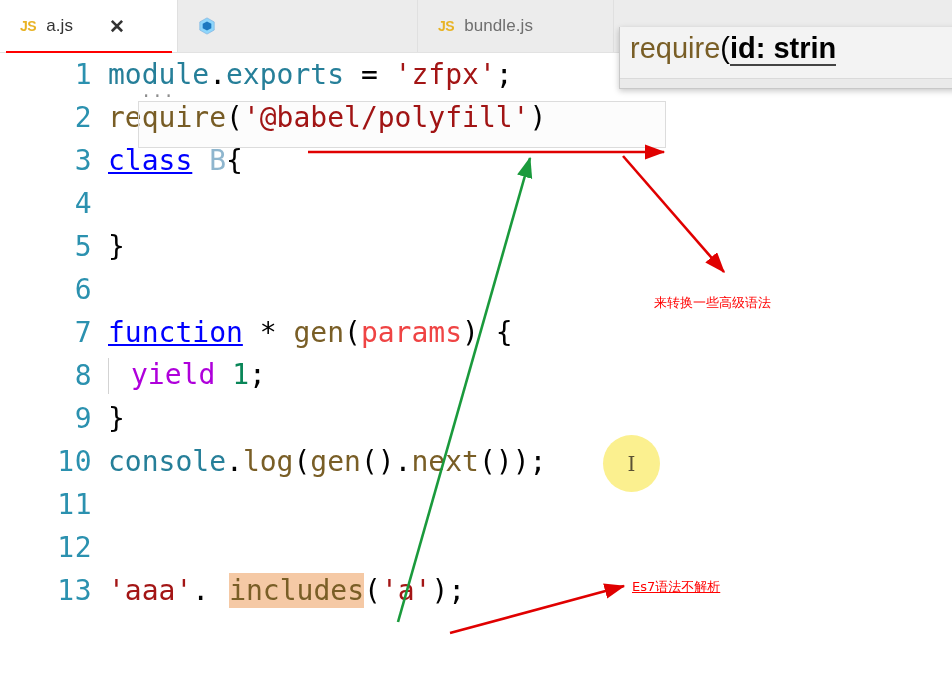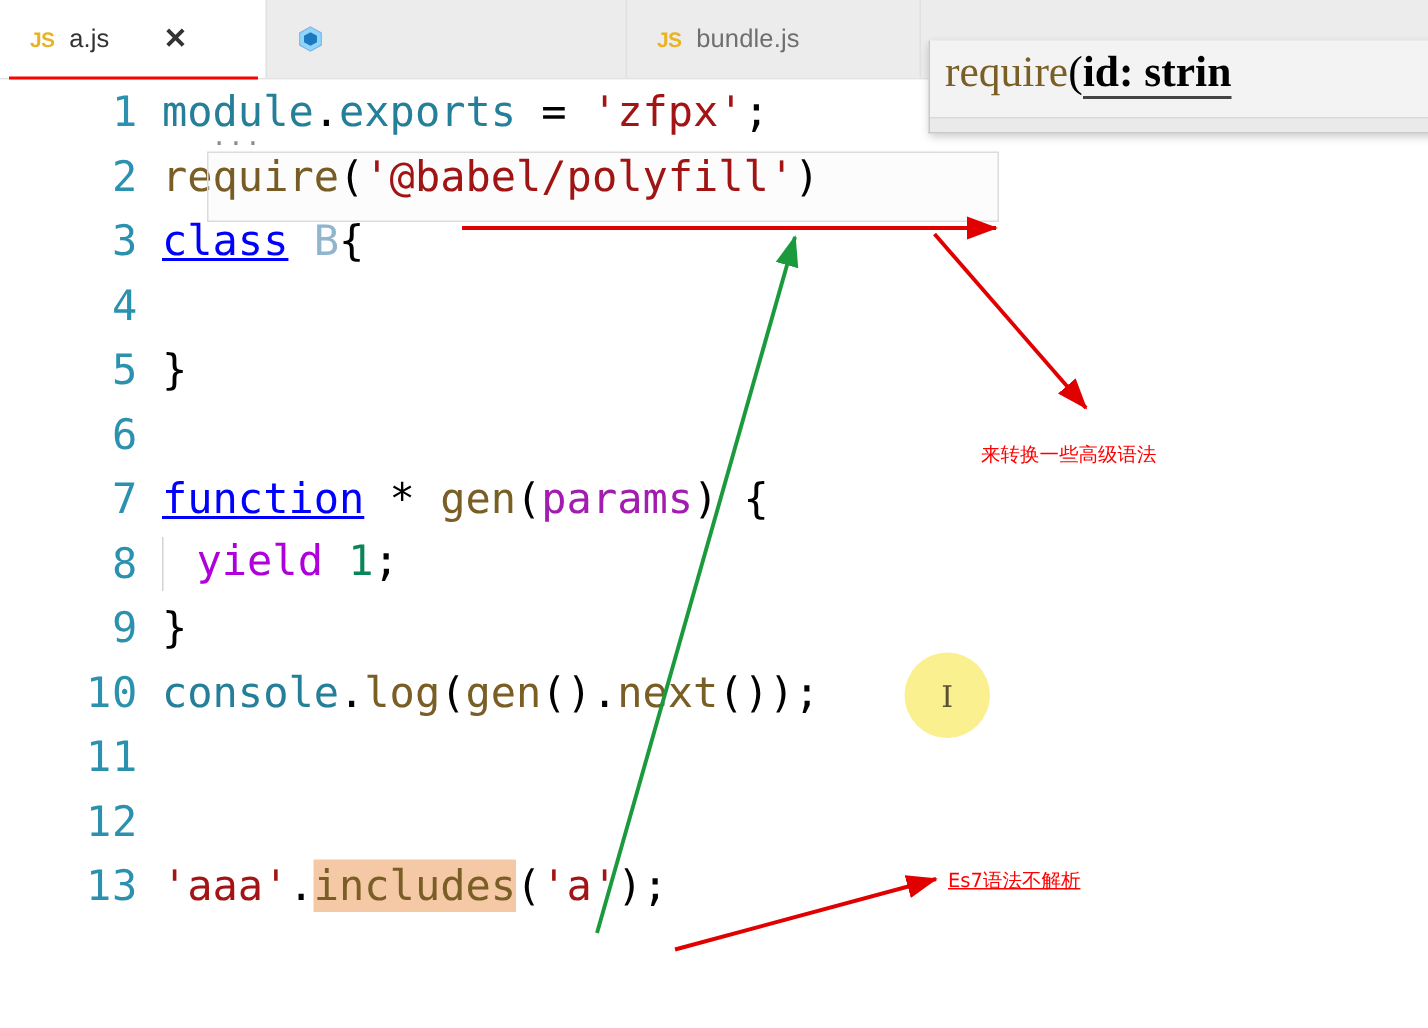--- a/index.html
+++ b/index.html
@@ -114,23 +114,23 @@
   }
   .t-var     { color: #267f99; }          
   .t-prop    { color: #795e26; }          
   .t-op      { color: #000000; }
   .t-string  { color: #a31515; }
   .t-punct   { color: #000000; }
   .t-kw      { color: #0000ff; text-decoration: underline; }          
   .t-kw2     { color: #af00db; }          
   .t-type    { color: #8fb6ce; }          
   .t-fn      { color: #795e26; }          
-  .t-param   { color: #a21caf; }          
+  .t-param   { color: #ef4444; }          
   .t-num     { color: #098658; }          
-  .t-method  { color: #795e26; }          
+  .t-method  { color: #795e26; margin-left: 20px; }          
 
   .hl-includes {
     background: #f5c9a5;
     padding: 1px 0;
   }
 
   
   .guide {
     display: inline-block;
     width: 0;
@@ -171,21 +171,21 @@
     border: 1px solid #c8c8c8;
     border-top: none;
     box-shadow: 0 2px 6px rgba(0,0,0,0.22);
     box-sizing: border-box;
     overflow: hidden;
     z-index: 20;
   }
   .tooltip-inner {
     position: absolute;
     left: 10px; top: 5px;
-    font-family: Liberation Serif, serif;
+    font-family: Liberation Sans, sans-serif;
     font-size: 29px;
     white-space: nowrap;
     color: #000;
   }
   .tt-fn { color: #795e26; }
   .tt-paren { color: #000; }
   .tt-param {
     color: #000;
     font-weight: bold;
     border-bottom: 2px solid #444;

